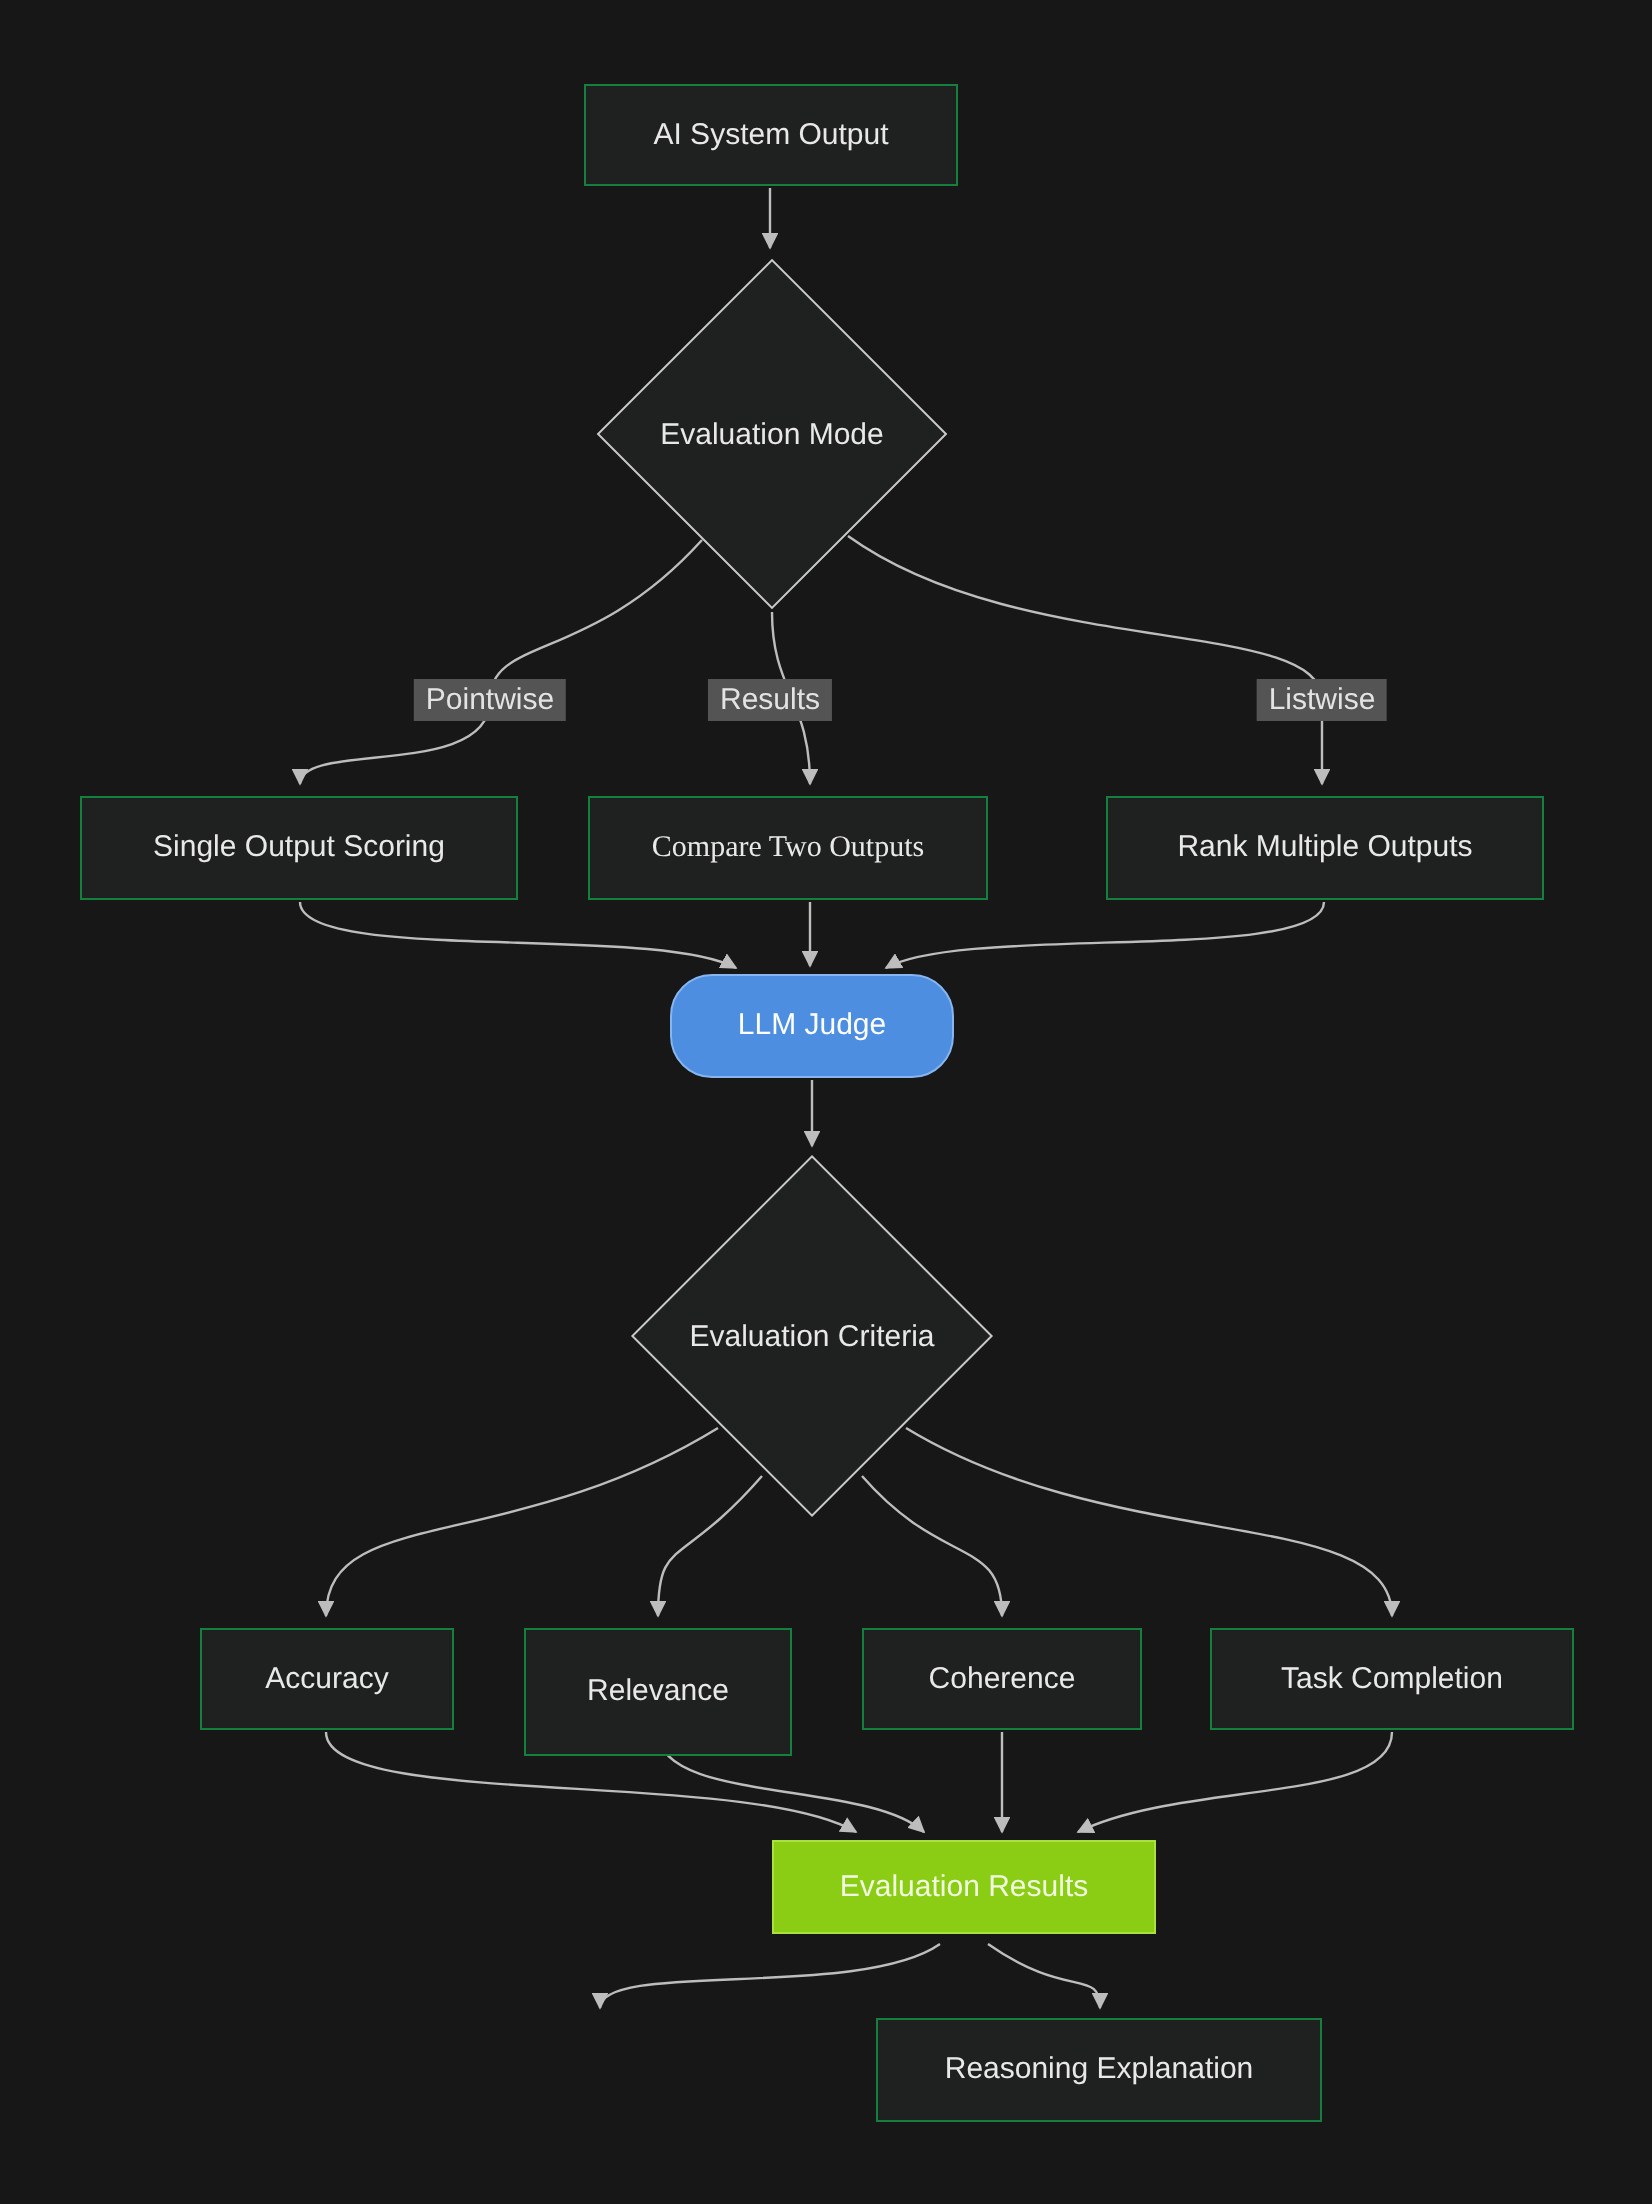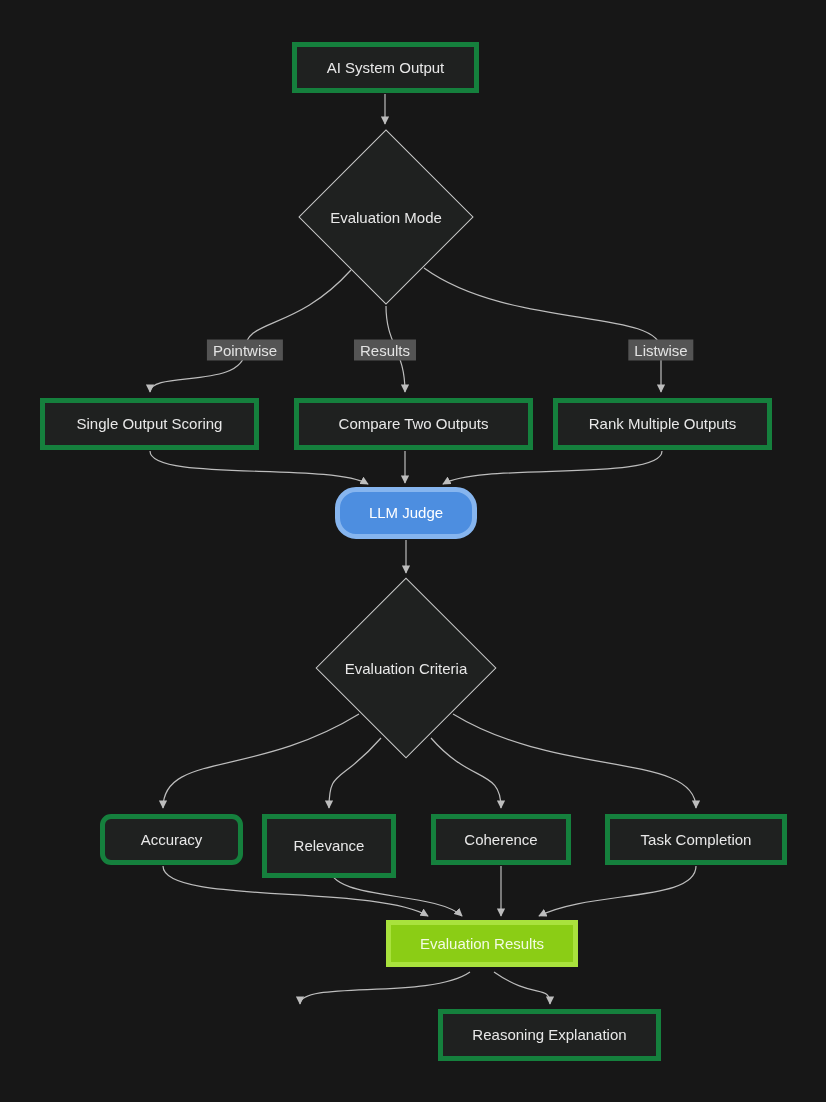--- a/index.html
+++ b/index.html
@@ -17,21 +17,21 @@
   svg.edges {
     position:absolute;
     left:0; top:0;
     z-index:0;
   }
   .node {
     position:absolute;
     z-index:2;
     box-sizing:border-box;
     background:#1f2120;
-    border:5px solid #15803d;
+    border:1px solid #15803d;
     color:#e8e8e8;
     display:flex;
     align-items:center;
     justify-content:center;
     text-align:center;
     font-size:15px;
     line-height:1.2;
     padding:0 10px;
   }
   .node.judge {
@@ -124,38 +124,38 @@
   </div>
 
   <span class="edge-label" style="left:245px; top:350px;">Pointwise</span>
   <span class="edge-label" style="left:385px; top:350px;">Results</span>
   <span class="edge-label" style="left:661px; top:350px;">Listwise</span>
 
   <div class="node" style="left:40px; top:398px; width:219px; height:52px;">
     <span>Single Output Scoring</span>
   </div>
 
-  <div class="node" style="left:294px; top:398px; width:239px; height:52px;">
+  <div class="node" style="left:294px; top:398px; width:200px; height:52px;font-family:Liberation Serif, serif;">
     <span>Compare Two Outputs</span>
   </div>
 
   <div class="node" style="left:553px; top:398px; width:219px; height:52px;">
     <span>Rank Multiple Outputs</span>
   </div>
 
   <div class="node judge" style="left:335px; top:487px; width:142px; height:52px;border-radius:21px;">
     <span>LLM Judge</span>
   </div>
 
   <div class="diamond" style="left:315px; top:578px; width:182px; height:180px;">
     <div class="shape" style="width:128px; height:128px;"></div>
     <span class="dlabel">Evaluation Criteria</span>
   </div>
 
-  <div class="node" style="left:100px; top:814px; width:143px; height:51px;border-radius:11px;">
+  <div class="node" style="left:100px; top:814px; width:127px; height:51px;">
     <span>Accuracy</span>
   </div>
 
   <div class="node" style="left:262px; top:814px; width:134px; height:64px;">
     <span>Relevance</span>
   </div>
 
   <div class="node" style="left:605px; top:814px; width:182px; height:51px;">
     <span>Task Completion</span>
   </div>

